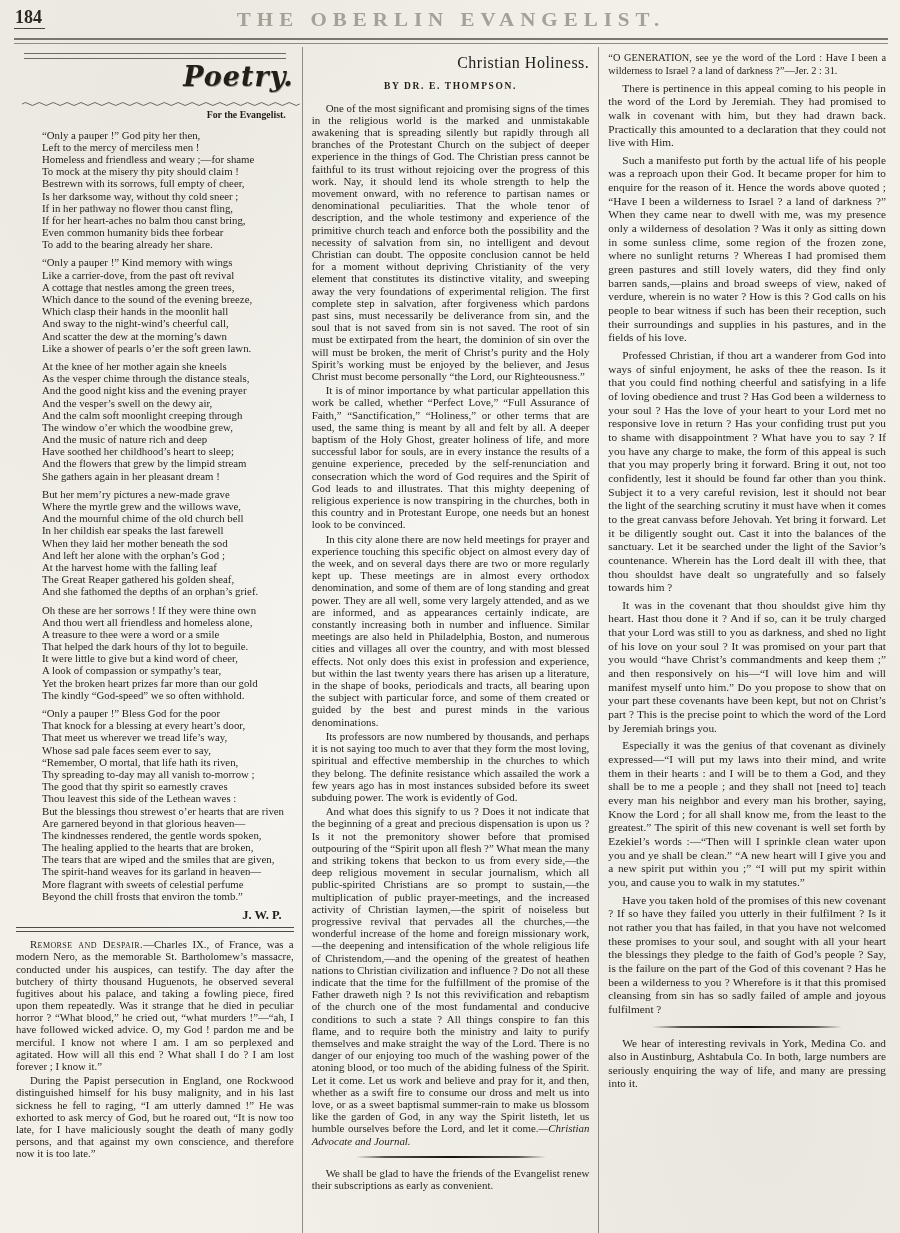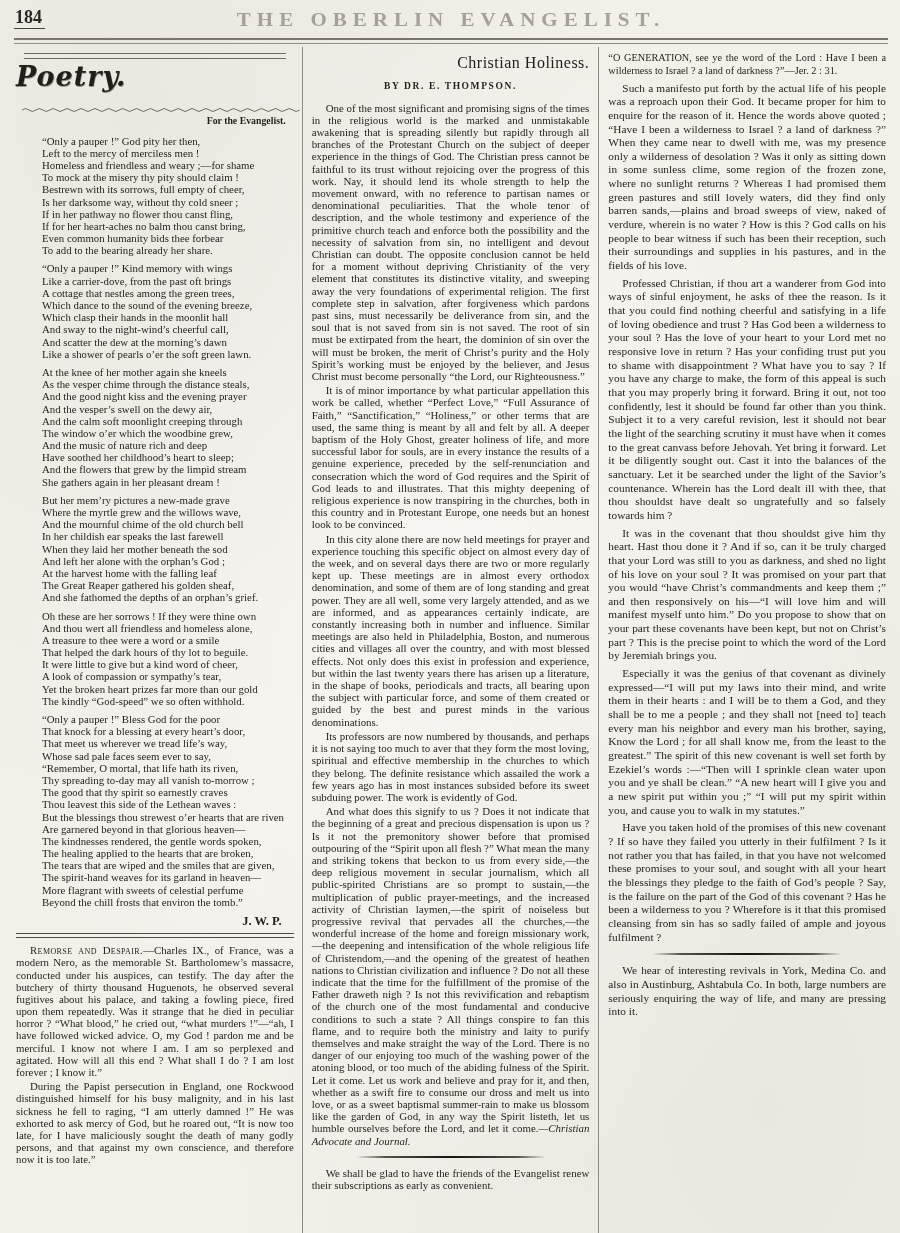--- a/index.html
+++ b/index.html
@@ -28,21 +28,21 @@
   .header-rule { height:3px; border-top:2px solid #7a766e; border-bottom:1px solid #908c84; margin-top:2px; }
   .columns { display:flex; height:1190px; margin-top:3px; }
   .col { flex:1; overflow:hidden; box-sizing:border-box; text-align:justify; }
   .col-left  { padding:4px 8px 0 2px;  font-size:10.8px; line-height:1.13; }
   .col-mid   { padding:4px 9px 0 9px;  font-size:10.9px; line-height:1.12; border-left:1px solid #8f8b84; }
   .col-right { padding:4px 2px 0 9px;  font-size:11.3px; line-height:1.21; border-left:1px solid #8f8b84; }
 
   .poetry-ornament { height:4px; border-top:1px solid #6f6b63; border-bottom:1px solid #6f6b63; margin:2px 8px 3px; }
   .poetry-header {
     font-family:"DejaVu Serif",serif; font-style:italic; font-weight:bold;
-    text-align:left; font-size:27px; margin:1px 0 14px; letter-spacing:1px;
+    text-align:right; font-size:27px; margin:1px 0 8px; letter-spacing:1px;
     text-shadow:0.6px 0.6px 0 rgba(30,25,18,0.4);
   }
   .wavy { display:block; margin:0 6px 2px; }
   .attribution { text-align:right; font-weight:bold; font-size:9.8px; margin:1px 8px 9px 0; text-align:right; }
   .poem-title { text-align:center; font-weight:bold; font-size:14.5px; letter-spacing:2px; margin:0 0 11px; }
   .stanza { margin:0 0 6px 26px; text-align:left; }
   .poem-line { text-indent:-14px; padding-left:14px; }
   .signature { text-align:right; font-weight:bold; font-size:12.5px; margin:3px 12px 5px 0; }
   .double-rule { height:3px; border-top:1px solid #504c45; border-bottom:1px solid #504c45; margin:2px 0 6px; }
 
@@ -87,21 +87,21 @@
           <div class="poem-line">To mock at the misery thy pity should claim !</div>
           <div class="poem-line">Bestrewn with its sorrows, full empty of cheer,</div>
           <div class="poem-line">Is her darksome way, without thy cold sneer ;</div>
           <div class="poem-line">If in her pathway no flower thou canst fling,</div>
           <div class="poem-line">If for her heart-aches no balm thou canst bring,</div>
           <div class="poem-line">Even common humanity bids thee forbear</div>
           <div class="poem-line">To add to the bearing already her share.</div>
         </div>
       <div class="stanza">
           <div class="poem-line">“Only a pauper !”  Kind memory with wings</div>
-          <div class="poem-line">Like a carrier-dove, from the past oft brings</div>
+          <div class="poem-line">Like a carrier-dove, from the past oft revival</div>
           <div class="poem-line">A cottage that nestles among the green trees,</div>
           <div class="poem-line">Which dance to the sound of the evening breeze,</div>
           <div class="poem-line">Which clasp their hands in the moonlit hall</div>
           <div class="poem-line">And sway to the night-wind’s cheerful call,</div>
           <div class="poem-line">And scatter the dew at the morning’s dawn</div>
           <div class="poem-line">Like a shower of pearls o’er the soft green lawn.</div>
         </div>
       <div class="stanza">
           <div class="poem-line">At the knee of her mother again she kneels</div>
           <div class="poem-line">As the vesper chime through the distance steals,</div>
@@ -171,20 +171,21 @@
       <p class="para">Its professors are now numbered by thousands, and perhaps it is not saying too much to aver that they form the most loving, spiritual and effective membership in the churches to which they belong.  The definite resistance which assailed the work a few years ago has in most instances subsided before its sweet subduing power.  The work is evidently of God.</p>
       <p class="para"><span>And what does this signify to us ?  Does it not indicate that the beginning of a great and precious dispensation is upon us ?  Is it not the premonitory shower before that promised outpouring of the “Spirit upon all flesh ?”  What mean the many and striking tokens that beckon to us from every side,—the deep religious movement in secular journalism, which all public-spirited Christians are so prompt to sustain,—the multiplication of public prayer-meetings, and the increased activity of Christian laymen,—the spirit of noiseless but progressive revival that pervades all the churches,—the wonderful increase of the home and foreign missionary work,—the deepening and intensification of the whole religious life of Christendom,—and the opening of the greatest of heathen nations to Christian civilization and influence ?  Do not all these indicate that the time for the fulfillment of the promise of the Father draweth nigh ?  Is not this revivification and rebaptism of the church one of the most fundamental and conducive conditions to such a state ?  All things conspire to fan this flame, and to require both the ministry and laity to purify themselves and make straight the way of the Lord.  There is no danger of our enjoying too much of the washing power of the atoning blood, or too much of the abiding fulness of the Spirit.  Let it come.  Let us work and believe and pray for it, and then, whether as a swift fire to consume our dross and melt us into love, or as a sweet baptismal summer-rain to make us blossom like the garden of God, in any way the Spirit listeth, let us humble ourselves before the Lord, and let it come.</span><span class="italic">—Christian Advocate and Journal.</span></p>
 
       <div class="short-divider"></div>
       <p class="para">We shall be glad to have the friends of the Evangelist renew their subscriptions as early as convenient.</p>
     </section>
 
     <section class="col col-right">
       <p class="epigraph"><span>“O GENERATION, see ye the word of the Lord :  Have I been a wilderness to Israel ?  a land of darkness ?”</span><span>—Jer. 2 : 31.</span></p>
 
+      <p class="para">There is pertinence in this appeal coming to his people in the word of the Lord by Jeremiah.  They had promised to walk in covenant with him, but they had drawn back.  Practically this amounted to a declaration that they could not live with Him.</p>
       <p class="para">Such a manifesto put forth by the actual life of his people was a reproach upon their God.  It became proper for him to enquire for the reason of it.  Hence the words above quoted ; “Have I been a wilderness to Israel ?  a land of darkness ?”  When they came near to dwell with me, was my presence only a wilderness of desolation ?  Was it only as sitting down in some sunless clime, some region of the frozen zone, where no sunlight returns ?  Whereas I had promised them green pastures and still lovely waters, did they find only barren sands,—plains and broad sweeps of view, naked of verdure, wherein is no water ?  How is this ?  God calls on his people to bear witness if such has been their reception, such their surroundings and supplies in his pastures, and in the fields of his love.</p>
       <p class="para">Professed Christian, if thou art a wanderer from God into ways of sinful enjoyment, he asks of thee the reason.  Is it that you could find nothing cheerful and satisfying in a life of loving obedience and trust ?  Has God been a wilderness to your soul ?  Has the love of your heart to your Lord met no responsive love in return ?  Has your confiding trust put you to shame with disappointment ?  What have you to say ?  If you have any charge to make, the form of this appeal is such that you may properly bring it forward.  Bring it out, not too confidently, lest it should be found far other than you think.  Subject it to a very careful revision, lest it should not bear the light of the searching scrutiny it must have when it comes to the great canvass before Jehovah.  Yet bring it forward.  Let it be diligently sought out.  Cast it into the balances of the sanctuary.  Let it be searched under the light of the Savior’s countenance.  Wherein has the Lord dealt ill with thee, that thou shouldst have dealt so ungratefully and so falsely towards him ?</p>
       <p class="para">It was in the covenant that thou shouldst give him thy heart.  Hast thou done it ?  And if so, can it be truly charged that your Lord was still to you as darkness, and shed no light of his love on your soul ?  It was promised on your part that you would “have Christ’s commandments and keep them ;” and then responsively on his—“I will love him and will manifest myself unto him.”  Do you propose to show that on your part these covenants have been kept, but not on Christ’s part ?  This is the precise point to which the word of the Lord by Jeremiah brings you.</p>
       <p class="para">Especially it was the genius of that covenant as divinely expressed—“I will put my laws into their mind, and write them in their hearts : and I will be to them a God, and they shall be to me a people ; and they shall not [need to] teach every man his neighbor and every man his brother, saying, Know the Lord ; for all shall know me, from the least to the greatest.”  The spirit of this new covenant is well set forth by Ezekiel’s words :—“Then will I sprinkle clean water upon you and ye shall be clean.”  “A new heart will I give you and a new spirit put within you ;” “I will put my spirit within you, and cause you to walk in my statutes.”</p>
       <p class="para">Have you taken hold of the promises of this new covenant ?  If so have they failed you utterly in their fulfilment ?  Is it not rather you that has failed, in that you have not welcomed these promises to your soul, and sought with all your heart the blessings they pledge to the faith of God’s people ?  Say, is the failure on the part of the God of this covenant ?  Has he been a wilderness to you ?  Wherefore is it that this promised cleansing from sin has so sadly failed of ample and joyous fulfilment ?</p>
 
       <div class="short-divider"></div>
       <p class="para">We hear of interesting revivals in York, Medina Co. and also in Austinburg, Ashtabula Co.  In both, large numbers are seriously enquiring the way of life, and many are pressing into it.</p>
     </section>
 

